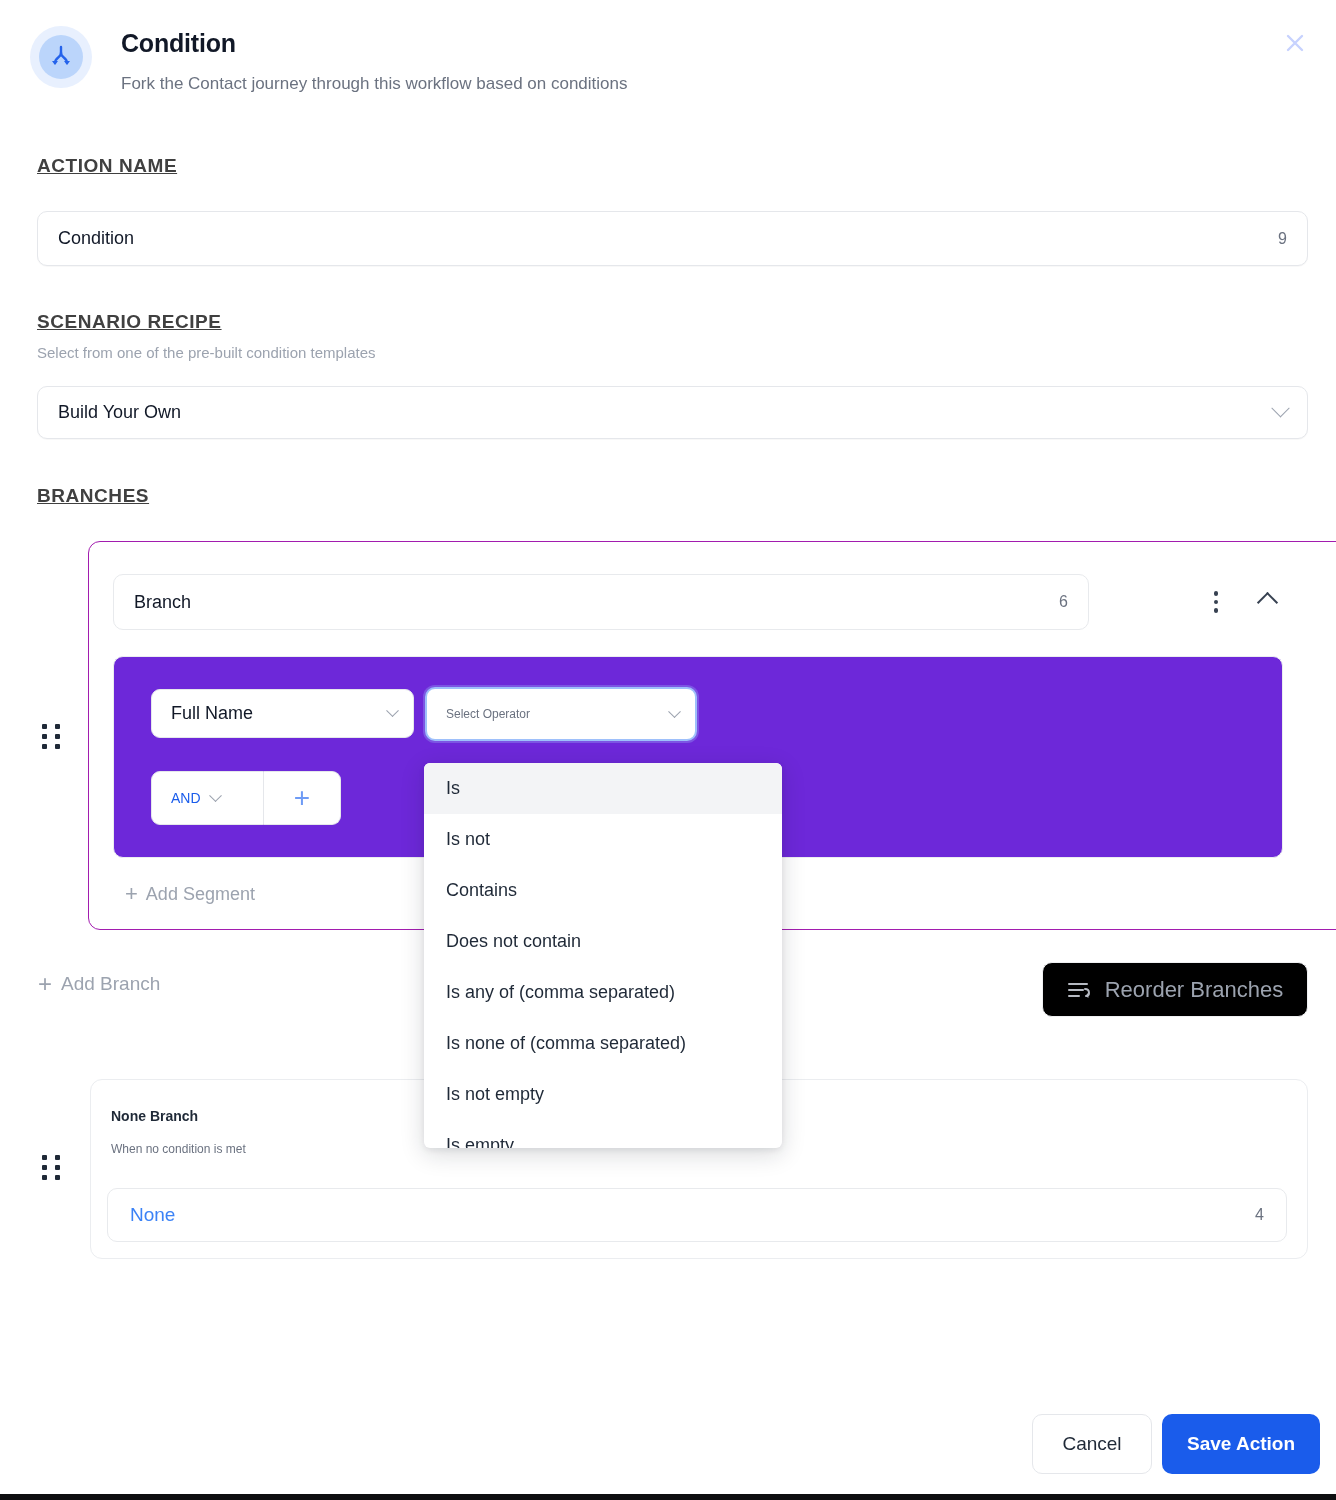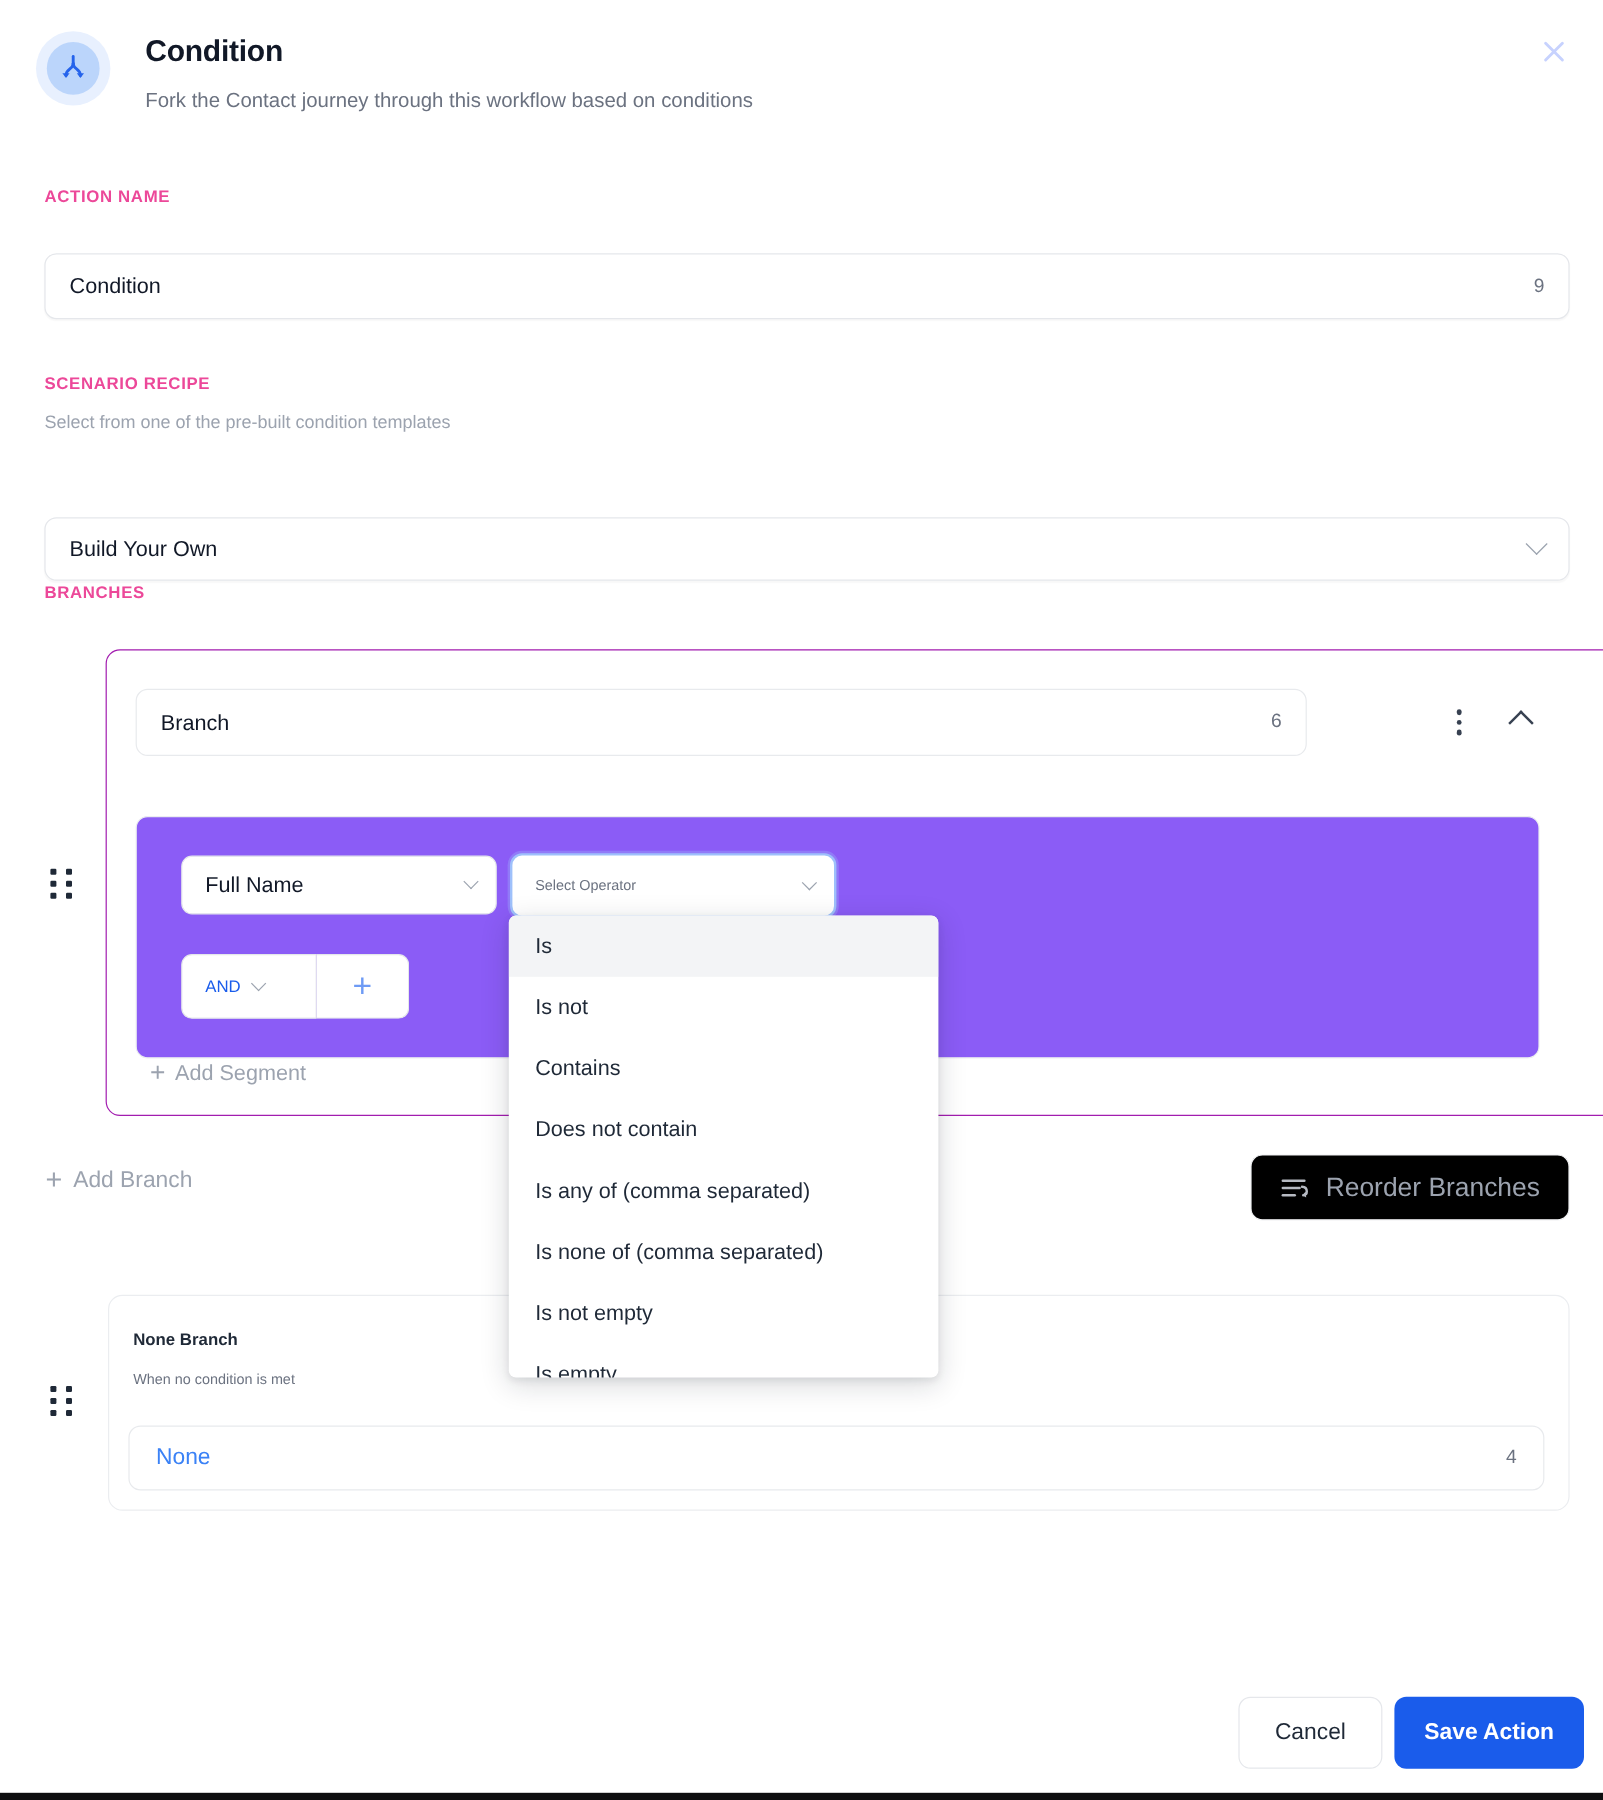--- a/index.html
+++ b/index.html
@@ -57,24 +57,25 @@
     position: absolute;
     right: 20px; top: 22px;
     width: 42px; height: 42px;
     display: flex; align-items: center; justify-content: center;
     cursor: pointer;
   }
 
   
   .section-label {
     position: absolute;
-    font-size: 14px;
+    font-size: 19px;
     font-weight: 700;
     letter-spacing: 0.55px;
-    color: #ec4899;
+    color: #404040;
+    text-decoration: underline;
   }
   .section-help {
     position: absolute;
     font-size: 15px;
     color: #9CA3AF;
   }
 
   .text-input {
     position: absolute;
     background: #ffffff;
@@ -166,25 +167,25 @@
   .collapse-btn {
     position: absolute;
     left: 1160px; top: 42px;
     width: 36px; height: 36px;
     display: flex; align-items: center; justify-content: center;
     cursor: pointer;
   }
 
   .segment-box {
     position: absolute;
-    left: 24px; top: 138px;
+    left: 24px; top: 114px;
     width: 1170px; height: 202px;
     border: 1px solid #EBEDF0;
     border-radius: 10px;
-    background: #8b5cf6;
+    background: #6d28d9;
   }
 
   .field-select {
     position: absolute;
     left: 37px; top: 32px;
     width: 263px; height: 49px;
     border: 1px solid #E5E7EB;
     border-radius: 9px;
     background: #fff;
     display: flex; align-items: center; justify-content: space-between;
@@ -402,21 +403,21 @@
   </div>
 
   <div class="section-label" style="left:37px; top:155px;">ACTION NAME</div>
   <div class="text-input" style="left:37px; top:211px; width:1271px; height:55px;">
     <span class="val">Condition</span>
     <span class="count">9</span>
   </div>
 
   <div class="section-label" style="left:37px; top:311px;">SCENARIO RECIPE</div>
   <div class="section-help" style="left:37px; top:344px;">Select from one of the pre-built condition templates</div>
-  <div class="select-input" style="left:37px; top:386px; width:1271px; height:53px;margin-top:45px;">
+  <div class="select-input" style="left:37px; top:386px; width:1271px; height:53px;">
     <span class="val">Build Your Own</span>
     <span class="chev"></span>
   </div>
 
   <div class="section-label" style="left:37px; top:485px;">BRANCHES</div>
 
   <div class="drag-handle" style="left:42px; top:724px;">
     <i></i>
       <i></i>
       <i></i>

